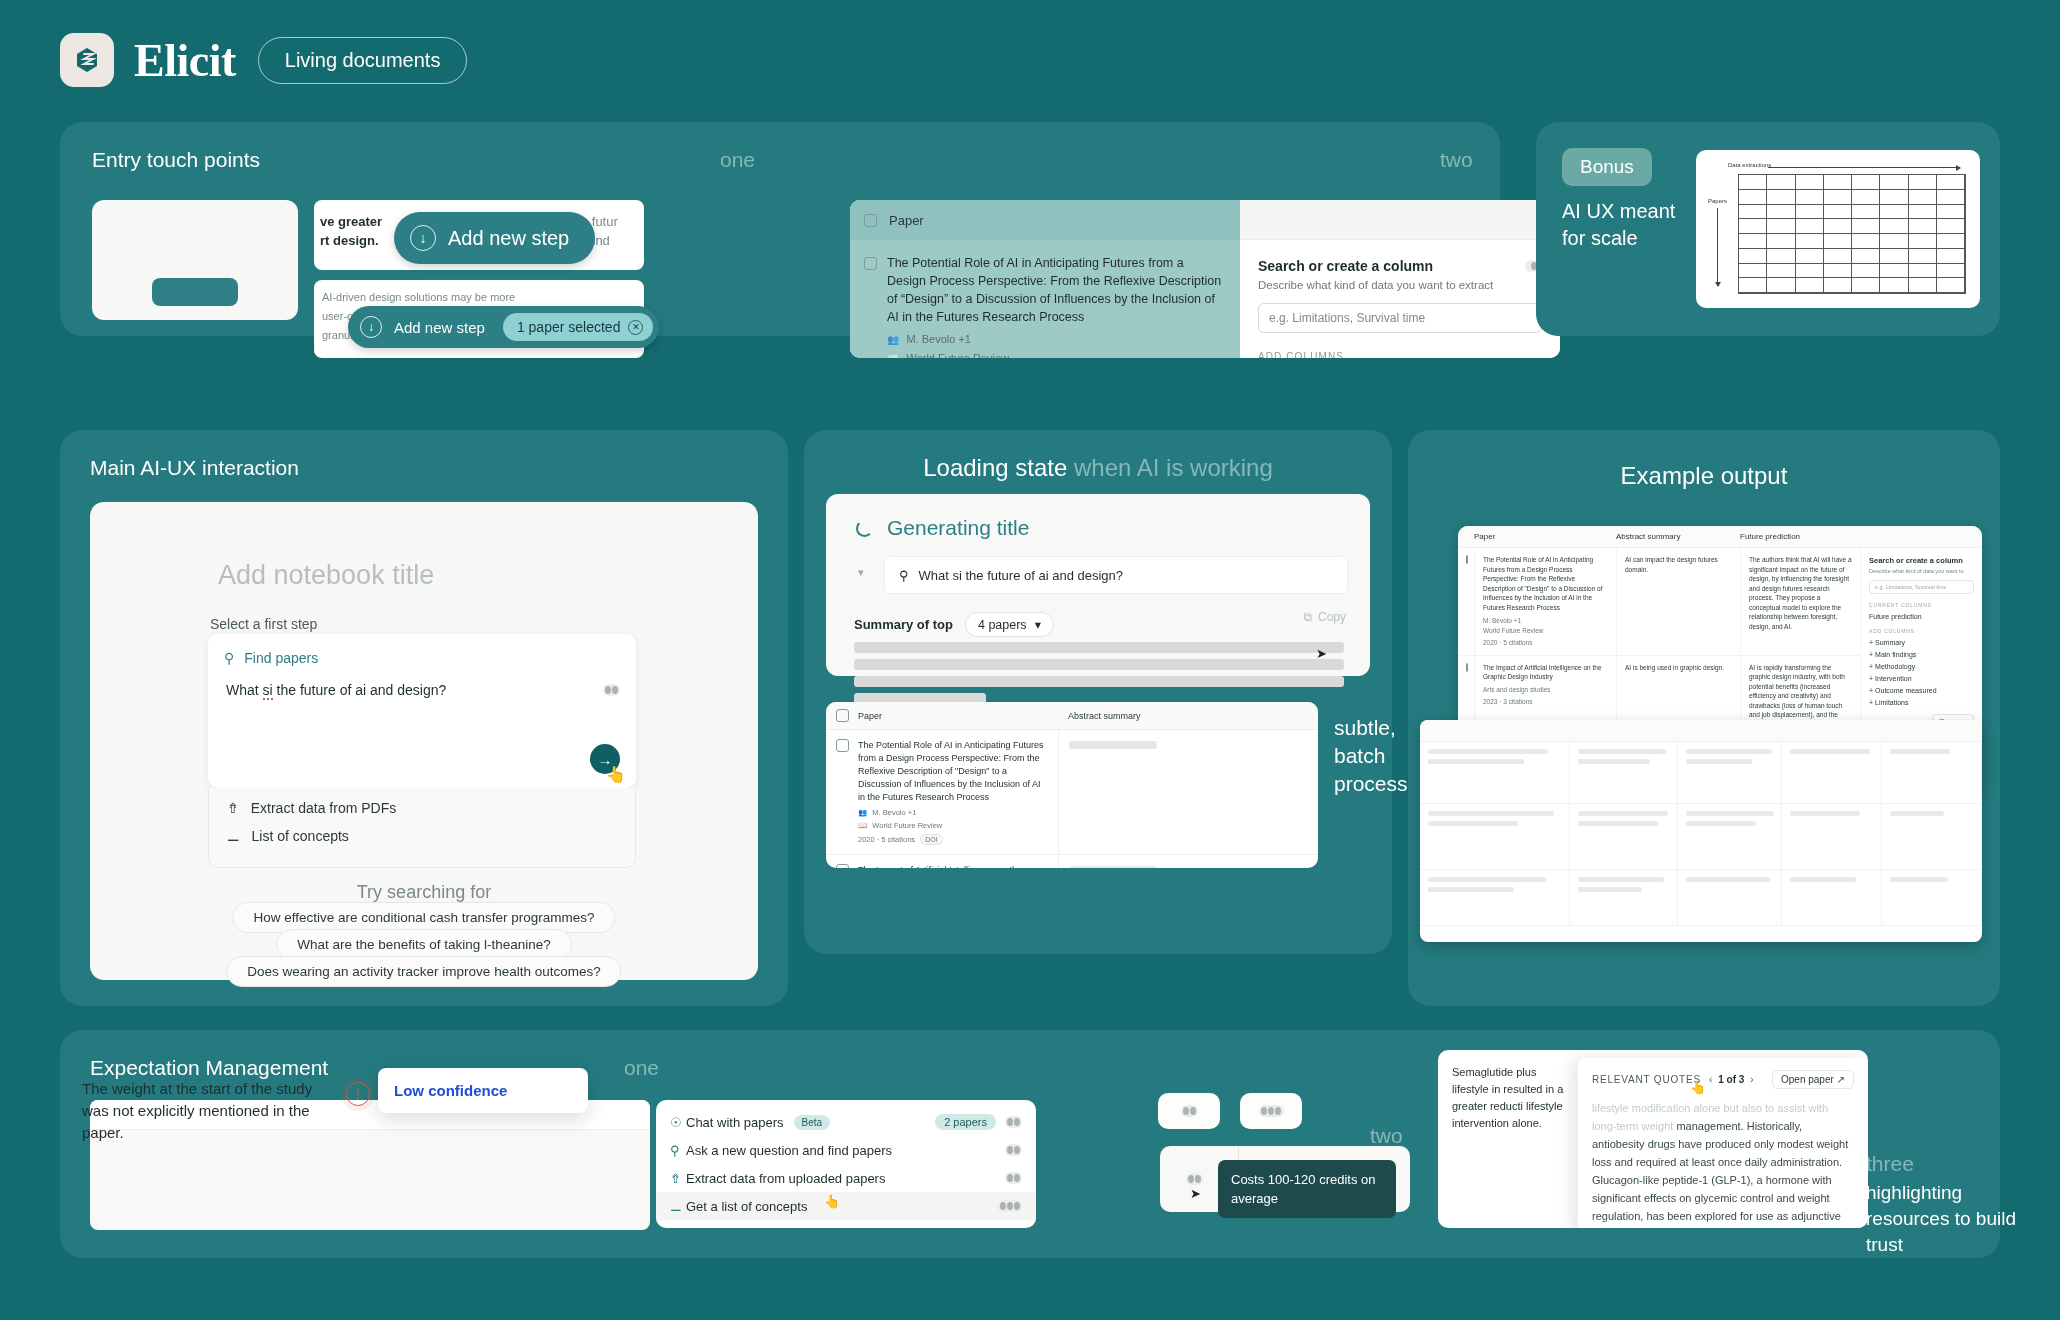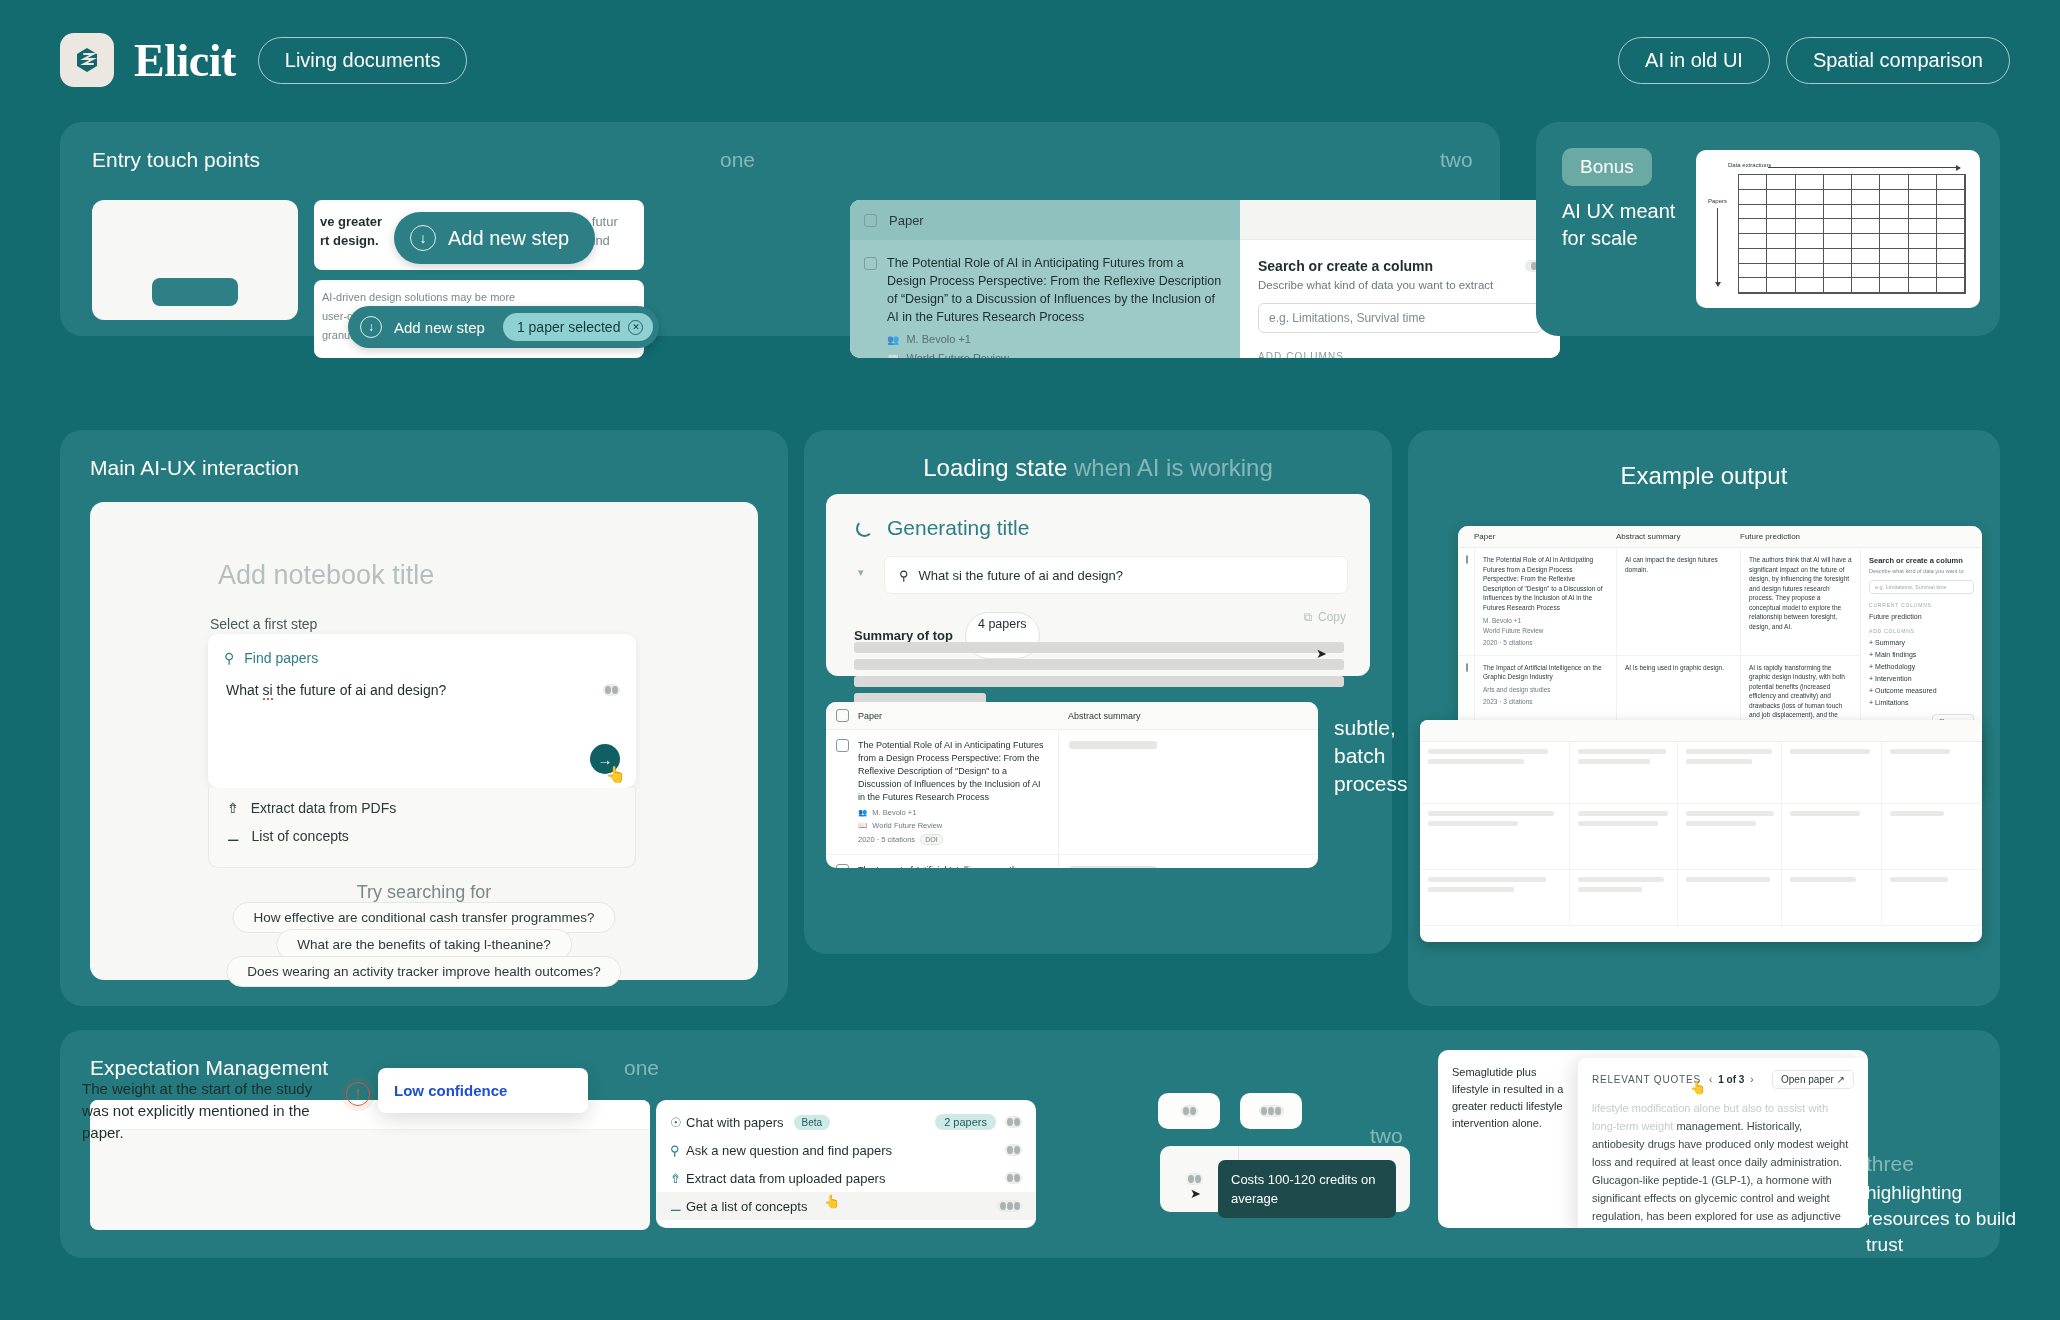--- a/index.html
+++ b/index.html
@@ -203,21 +203,21 @@
     border-top-color: transparent; border-right-color: transparent;
   }
   #gen-query {
     position: absolute; left: 58px; top: 62px; right: 22px; height: 38px;
     background: #fff; border: 1px solid #eeeeec; border-radius: 7px;
     display: flex; align-items: center; gap: 10px; padding-left: 14px;
     font-size: 13px; color: #1f2d2d;
   }
   #gen-chev { position: absolute; left: 32px; top: 72px; font-size: 11px; color: #9aa8a8; }
   #gen-sumrow { position: absolute; left: 28px; top: 118px; display: flex; align-items: center; gap: 12px; font-size: 13px; color: #1f2d2d; font-weight: bold; }
-  .dd-pill { border: 1px solid #e2e2df; border-radius: 100px; padding: 4px 12px; font-size: 12.5px; display: flex; gap: 8px; align-items: center; background: #fff; font-weight: normal; flex-direction: column; }
+  .dd-pill { border: 1px solid #e2e2df; border-radius: 100px; padding: 4px 12px; font-size: 12.5px; display: flex; gap: 8px; align-items: center; background: #fff; font-weight: normal; }
   #gen-copy { position: absolute; right: 24px; top: 116px; font-size: 12px; color: #b9c3c3; display: flex; gap: 6px; align-items: center; }
   .skel { position: absolute; height: 11px; background: #d9d9d7; border-radius: 3px; left: 28px; }
   #sk0 { top: 148px; width: 490px; } #sk1 { top: 165px; width: 490px; }
   #sk2 { top: 182px; width: 490px; } #sk3 { top: 199px; width: 132px; }
 
   #batch-panel {
     position: absolute; left: 22px; top: 272px; width: 492px; height: 166px;
     background: #fff; border-radius: 10px; overflow: hidden;
   }
   #batch-panel .bh { height: 28px; background: #fafaf8; border-bottom: 1px solid #eeeeec; display: flex; align-items: center; }
@@ -335,24 +335,20 @@
 
   <div class="header">
     <div class="logo-mark">
       <svg width="30" height="30" viewBox="0 0 30 30" aria-hidden="true">
         <path d="M15 3 L25 9 L25 21 L15 27 L5 21 L5 9 Z" fill="#14666b"></path>
         <path d="M12 9 L21 9 L12 14 L21 14 L12 19 L21 19" stroke="#ece8e1" stroke-width="2" fill="none" stroke-linecap="round"></path>
       </svg>
     </div>
     <div class="logo-word">Elicit</div>
     <div class="pill living">Living documents</div>
-    <div class="header-right">
-      <div class="pill">AI in old UI</div>
-      <div class="pill">Spatial comparison</div>
-    </div>
   </div>
 
   <div class="card" id="entry-card">
     <div class="card-title" id="entry-title">Entry touch points</div>
     <div class="step-num" id="entry-one">one</div>
     <div class="step-num" id="entry-two">two</div>
 
     <div id="etp-blank">
       <div class="stub"></div>
     </div>

